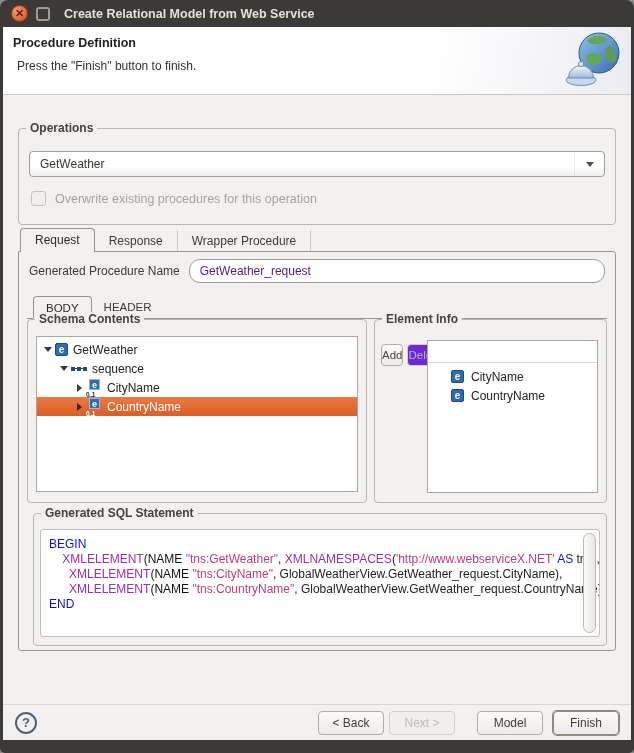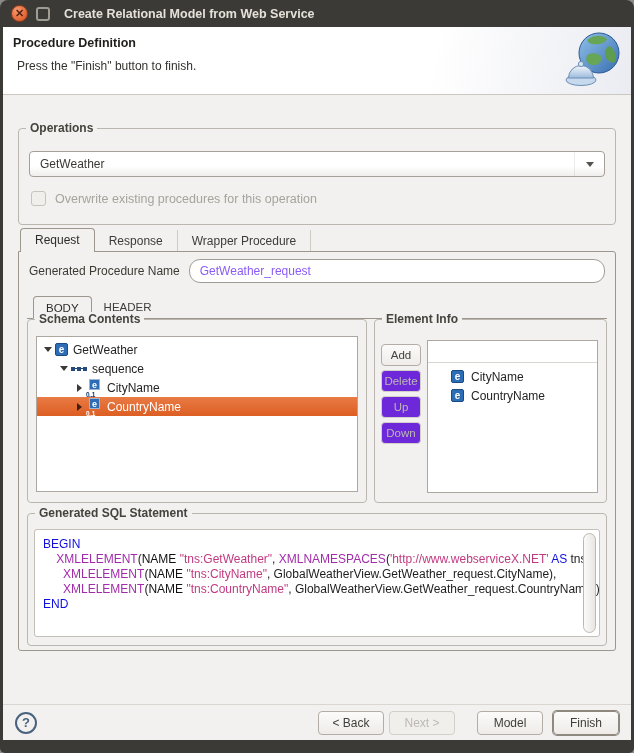--- a/index.html
+++ b/index.html
@@ -52,21 +52,21 @@
     color:#2e2c28;}
   .tab.inactive{border-right:1px solid #cfcbc5;}
 
   .tab-content{border:1px solid #9c968d;border-radius:0 3px 3px 3px;margin-top:-1px;
     flex:0 0 400px;background:#f2f1ef;padding:7px 8px 0 8px;display:flex;
     flex-direction:column;}
 
   .proc-row{display:flex;align-items:center;height:24px;margin:0 2px;flex:0 0 24px;}
   .proc-label{font-size:12px;color:#3b3a35;margin-right:9px;white-space:nowrap;}
   .proc-input{flex:1;height:24px;border:1px solid #a19c95;border-radius:11px;
-    padding:4px 10px;font-size:12px;color:#8b5cf6;background:#fff;outline:none;
+    padding:4px 10px;font-size:12px;color:#4c1d95;background:#fff;outline:none;
     font-family:"Liberation Sans",sans-serif;}
 
   .subtabs{display:flex;height:23px;margin-top:13px;border-bottom:1px solid #9c968d;
     padding-left:6px;align-items:flex-end;flex:0 0 23px;}
   .subtab{padding:0 12px;font-size:11.5px;color:#3e3c38;line-height:21px;height:21px;}
   .subtab.active{background:#f2f1ef;border:1px solid #9c968d;height:23px;
     border-bottom:1px solid #f2f1ef;border-radius:4px 4px 0 0;margin-bottom:-1px;
     line-height:22px;color:#2e2c28;}
 
   .groups-row{display:flex;gap:7px;flex:0 0 184px;}
@@ -97,35 +97,35 @@
   .tree-row.selected .icon-element-optional .card{color:#fff;}
   .icon-sequence{width:16px;height:7px;flex:0 0 16px;position:relative;margin:0 5px 0 1px;}
   .icon-sequence::before{content:"";position:absolute;top:3px;left:0;right:0;height:1px;
     background:#25497d;}
   .icon-sequence i{position:absolute;top:1.5px;width:4px;height:4px;background:#25497d;}
   .icon-sequence i:nth-child(1){left:0;}
   .icon-sequence i:nth-child(2){left:6px;}
   .icon-sequence i:nth-child(3){left:12px;}
 
   .btncol{position:absolute;top:24px;left:6px;width:40px;display:flex;
-    flex-direction:column;gap:4px;}
+    flex-direction:row;gap:4px;}
   .sbtn{height:22px;font-size:11.5px;border:1px solid #b3ada5;border-radius:4px;
     background:linear-gradient(#fcfbfa,#efece9);color:#45433f;
     font-family:"Liberation Sans",sans-serif;}
   .sbtn.disabled{background:#6d28d9;color:#bdb9b3;border-color:#d3cfc9;}
 
   .list{position:absolute;top:20px;left:52px;right:8px;bottom:9px;background:#fff;
     border:1px solid #aca8a1;}
   .list-header{height:22px;border-bottom:1px solid #d9d6d1;}
   .list-items{padding-top:4px;}
   .list-item{display:flex;align-items:center;height:19px;padding-left:22px;
     font-size:12px;color:#242424;}
   .list-item .icon-element{margin-right:7px;}
 
-  .group-sql{margin-top:10px;flex:0 0 133px;}
+  .group-sql{margin-top:10px;flex:0 0 133px;margin-left:6px;}
   .sql-box{position:absolute;top:15px;left:6px;right:6px;bottom:8px;background:#fff;
     border:1px solid #c3bfb9;border-radius:3px;padding:7px 24px 0 8px;overflow:hidden;}
   .sql-line{white-space:pre;font-size:12px;line-height:15px;color:#1d1d1d;}
   .tok-kw{color:#0f0fe0;}
   .tok-fn{color:#a22bab;}
   .tok-str{color:#c03a80;}
   .tok-nm{color:#101010;}
   .sql-scroll{position:absolute;top:3px;right:3px;bottom:3px;width:13px;
     border:1px solid #bcb8b1;border-radius:7px;
     background:linear-gradient(90deg,#fbfaf9,#e8e6e2);}

